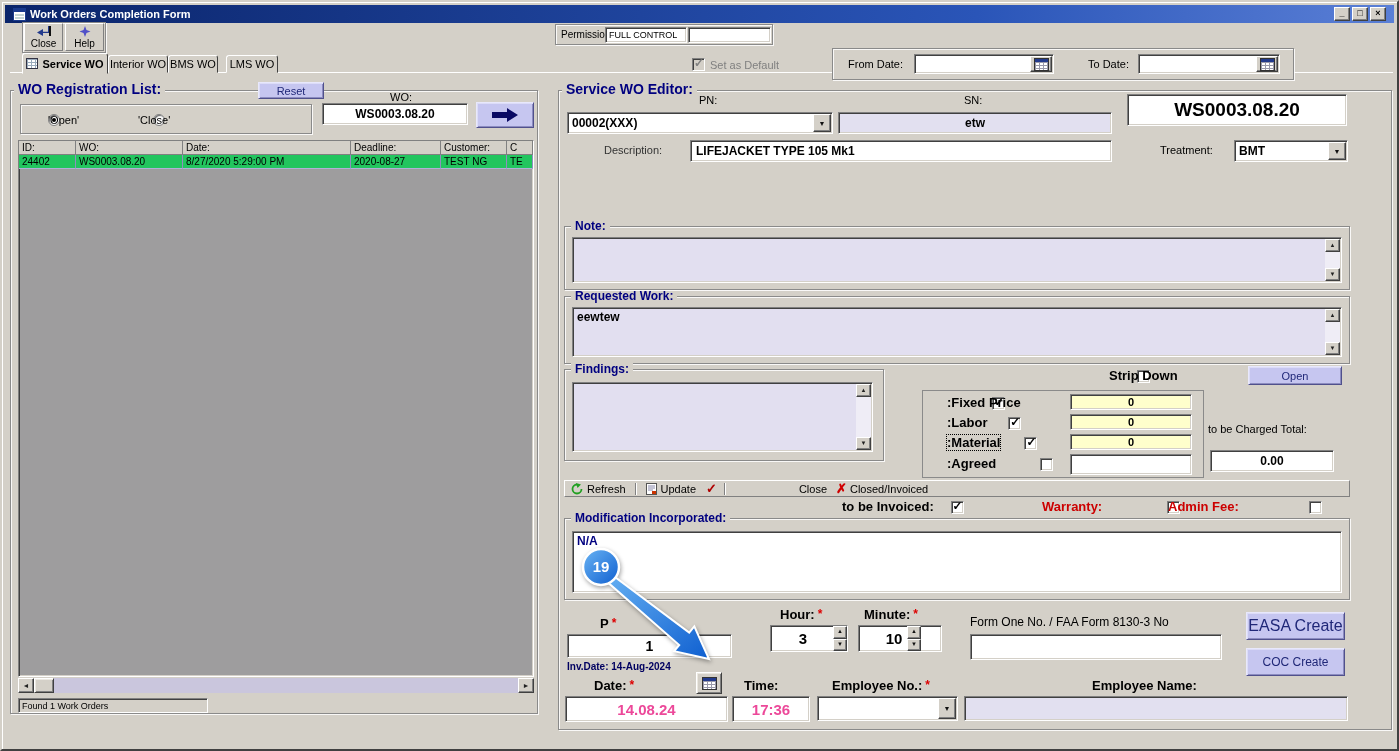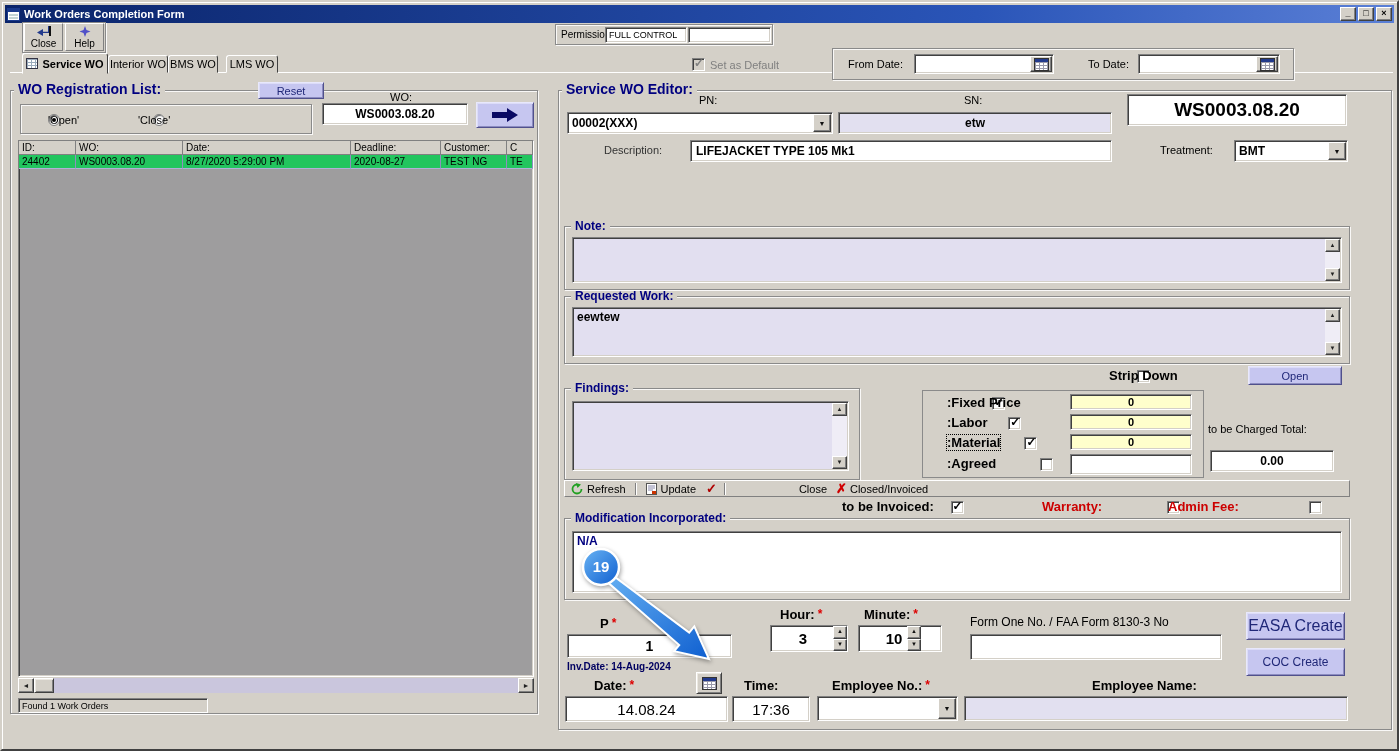--- a/index.html
+++ b/index.html
@@ -6,21 +6,21 @@
   html,body{width:1399px;height:751px}
   body{font-family:"Liberation Sans",sans-serif;font-size:11px;color:#000;background:#808080}
   .window{position:relative;width:1399px;height:751px;background:#d4d0c8;border:2px solid;border-color:#d4d0c8 #404040 #404040 #d4d0c8;box-shadow:inset 1px 1px 0 #fff;overflow:hidden}
   .abs{position:absolute}
   
   .sunken{border:1px solid;border-color:#808080 #fff #fff #808080;box-shadow:inset 1px 1px 0 #404040, inset -1px -1px 0 #d4d0c8}
   .raised{border:1px solid;border-color:#fff #404040 #404040 #fff;box-shadow:inset 1px 1px 0 #ece9e2, inset -1px -1px 0 #808080;background:#d4d0c8}
   .gb{position:absolute;border:1px solid #8a8a8a;box-shadow:inset 1px 1px 0 rgba(255,255,255,.85),1px 1px 0 rgba(255,255,255,.85)}
   .gb-label{position:absolute;top:-8px;left:6px;background:#d4d0c8;padding:0 4px;font-weight:bold;color:#000080;font-size:12px;white-space:nowrap}
   .panel-title{position:absolute;background:#d4d0c8;padding:0 4px;font-weight:bold;color:#000080;font-size:14px;z-index:4;white-space:nowrap}
-  .titlebar{position:absolute;left:3px;top:3px;right:3px;height:18px;background:linear-gradient(to right,#0a246a,#2a55b8 70%,#5a7fd6);display:flex;align-items:center;padding:0 2px;color:#fff}
+  .titlebar{position:absolute;left:3px;top:3px;right:3px;height:18px;background:linear-gradient(to right,#0a246a,#2a55b8 70%,#5a7fd6);display:flex;align-items:center;padding:0 8px;color:#fff}
   .title-text{font-size:11px;font-weight:bold;margin-left:4px;flex:1;white-space:nowrap}
   .winbtn{width:16px;height:14px;background:#d4d0c8;border:1px solid;border-color:#fff #404040 #404040 #fff;box-shadow:inset -1px -1px 0 #808080;font-size:9px;line-height:11px;text-align:center;color:#000;margin-left:2px;font-weight:bold;cursor:default}
   .toolbtn{position:absolute;display:flex;flex-direction:column;align-items:center;justify-content:center;gap:1px;background:#d4d0c8;border:1px solid;border-color:#fff #808080 #808080 #fff;font-size:10px}
   .lbl{font-size:11px;white-space:nowrap}
   .blbl{font-size:13px;font-weight:bold;white-space:nowrap}
   .redlbl{color:#cc0000}
   .req{color:#dd0000;font-weight:bold;font-size:12px;margin-left:3px}
   .field{display:flex;align-items:center;background:#fff;position:absolute}
   .field-lav{background:#e2e0f0}
   .bval{font-weight:bold;font-size:12px}
@@ -46,21 +46,21 @@
   .grid-head{display:flex;height:14px}
   .gh{background:#d4d0c8;border-right:1px solid #808080;border-bottom:1px solid #808080;font-size:10px;padding:0 3px;line-height:13px;white-space:nowrap;overflow:hidden}
   .grid-row{display:flex;height:14px}
   .gr{background:#22c55e;border-right:1px solid #8f8fbf;border-bottom:1px solid #b0b0d8;font-size:10px;padding:0 3px;line-height:13px;white-space:nowrap;overflow:hidden}
   .actionbar{display:flex;align-items:center;border:1px solid;border-color:#fff #808080 #808080 #fff;font-size:11px}
   .ab-item{display:inline-flex;align-items:center;gap:4px;margin:0 6px;white-space:nowrap}
   .sep{width:0;height:12px;border-left:1px solid #808080;border-right:1px solid #fff;margin:0 3px}
   .spin-col{position:absolute;top:1px;right:1px;bottom:1px;width:14px;display:flex;flex-direction:column}
   .spin-btn{flex:1;background:#d4d0c8;border:1px solid;border-color:#fff #404040 #404040 #fff;box-shadow:inset -1px -1px 0 #808080;font-size:6px;line-height:9px;text-align:center;color:#111}
   .annotation{position:absolute;left:0;top:0;z-index:100;pointer-events:none;filter:drop-shadow(1px 2px 2px rgba(0,0,0,.35))}
-  .value-blue{color:#000000;font-weight:normal}
+  .value-blue{color:#ec4899;font-weight:bold}
   svg{display:block}
 </style>
 </head>
 <body>
 
 <div class="window">
 
   
   <div class="titlebar">
     <span>
@@ -258,21 +258,21 @@
   </div>
 
   
   <span class="cb abs" style="left:1089px;top:368px"></span>
   <span class="blbl abs" style="left:1107px;top:366px">Strip Down</span>
   <div class="btn-lav" style="left:1246px;top:364px;width:94px;height:19px">
       <span>Open</span>
     </div>
 
   
-  <div class="gb" style="left:562px;top:386px;width:296px;height:92px">
+  <div class="gb" style="left:562px;top:367px;width:320px;height:92px">
     <span class="gb-label">Findings:</span>
     <div class="txt sunken" style="left:7px;top:12px;right:10px;bottom:8px">
       <span class="txt-content"></span>
       <span class="vscroll">
           <span class="sb-btn">▲</span>
           <span class="sb-btn">▼</span>
         </span>
     </div>
   </div>
 

